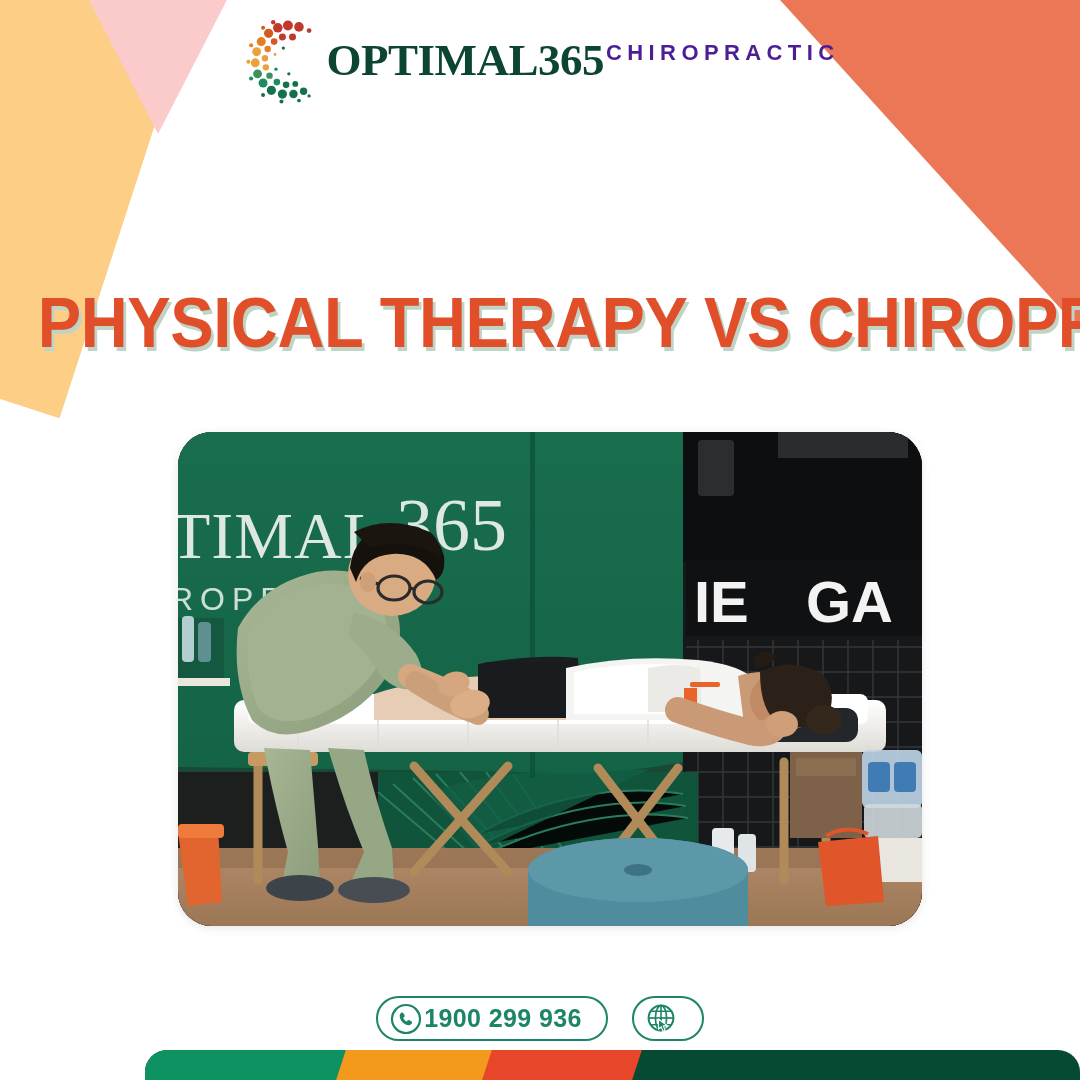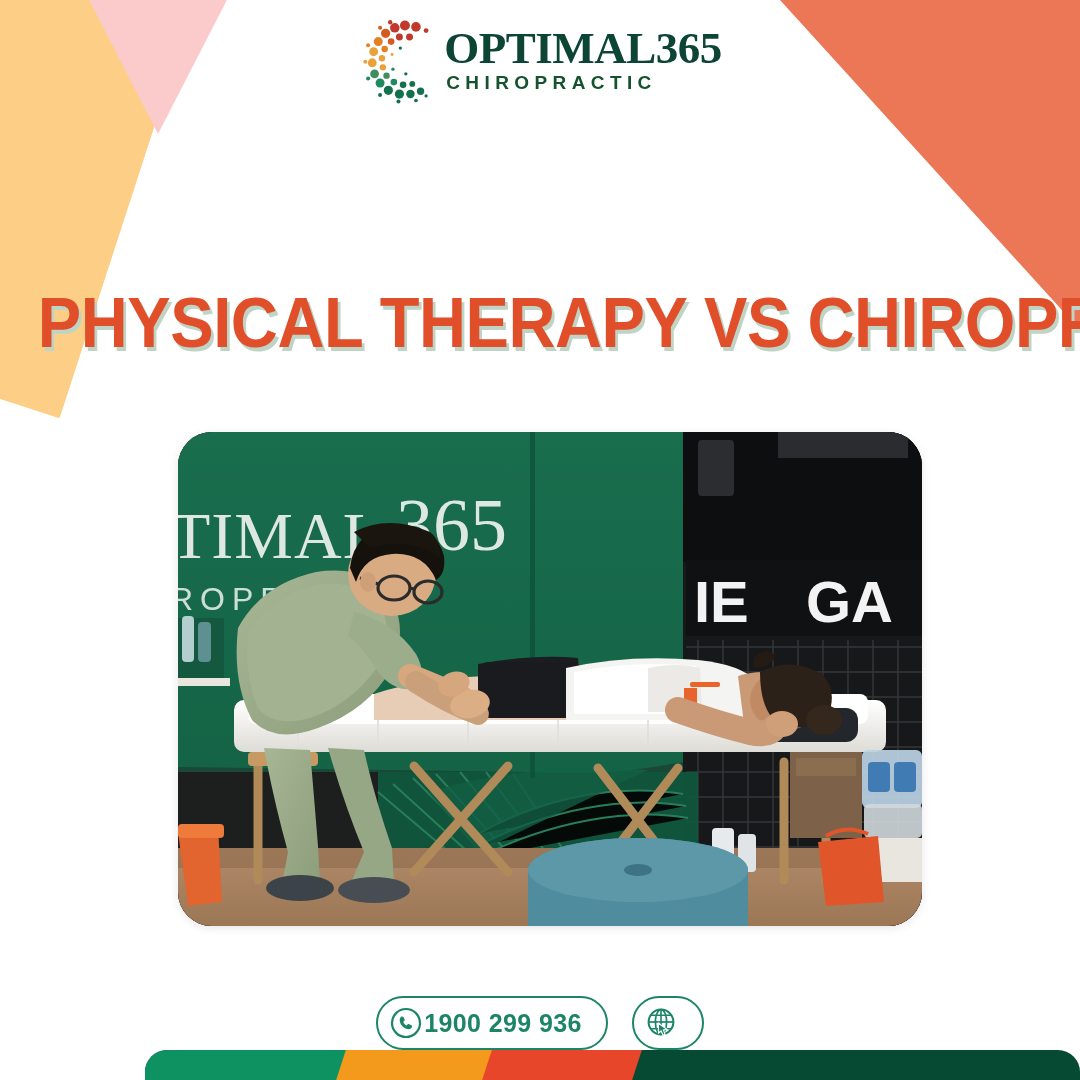--- a/index.html
+++ b/index.html
@@ -41,29 +41,29 @@
   }
 
   
   #logo-wrap {
     position:absolute; left:0; right:0; top:14px;
     display:flex; justify-content:center; align-items:center;
     gap:0px;
   }
   #logo-inner { display:flex; align-items:center; }
   #logo-mark { width:92px; height:92px; flex:none; margin-right:-6px; }
-  #logo-text { display:flex; flex-direction:column; align-items:flex-start; }
+  #logo-text { display:flex; flex-direction:row; align-items:flex-start; }
   #logo-title {
     font-family:"Liberation Serif", serif;
     font-size:45px; font-weight:700; color:#0D4534;
     letter-spacing:-0.5px; line-height:0.98;
   }
   #logo-sub {
     font-family:"Liberation Sans", sans-serif;
-    font-size:19px; font-weight:700; color:#14532d;
+    font-size:22px; font-weight:700; color:#4c1d95;
     letter-spacing:5.4px; line-height:1.25; margin-top:1px;
     padding-left:2px;
   }
 
   
   #headline {
     position:absolute; left:0; right:0; top:288px;
     text-align:center;
     font-family:"Liberation Sans Narrow","Liberation Sans", sans-serif;
     font-size:70px;
@@ -92,21 +92,21 @@
   
   #contact-row {
     position:absolute; left:0; right:0; top:996px;
     display:flex; justify-content:center; align-items:center;
     gap:24px;
   }
   .badge {
     display:flex; align-items:center; gap:2px;
     border:2.5px solid #1C8567;
     border-radius:30px;
-    height:54px;
+    height:45px;
     padding:0 24px 0 12px;
     background:#ffffff;
     text-align:center;
   }
   .badge-text {
     color:#1C8567;
     font-size:25px;
     font-weight:700;
     letter-spacing:0.4px;
     white-space:nowrap;

